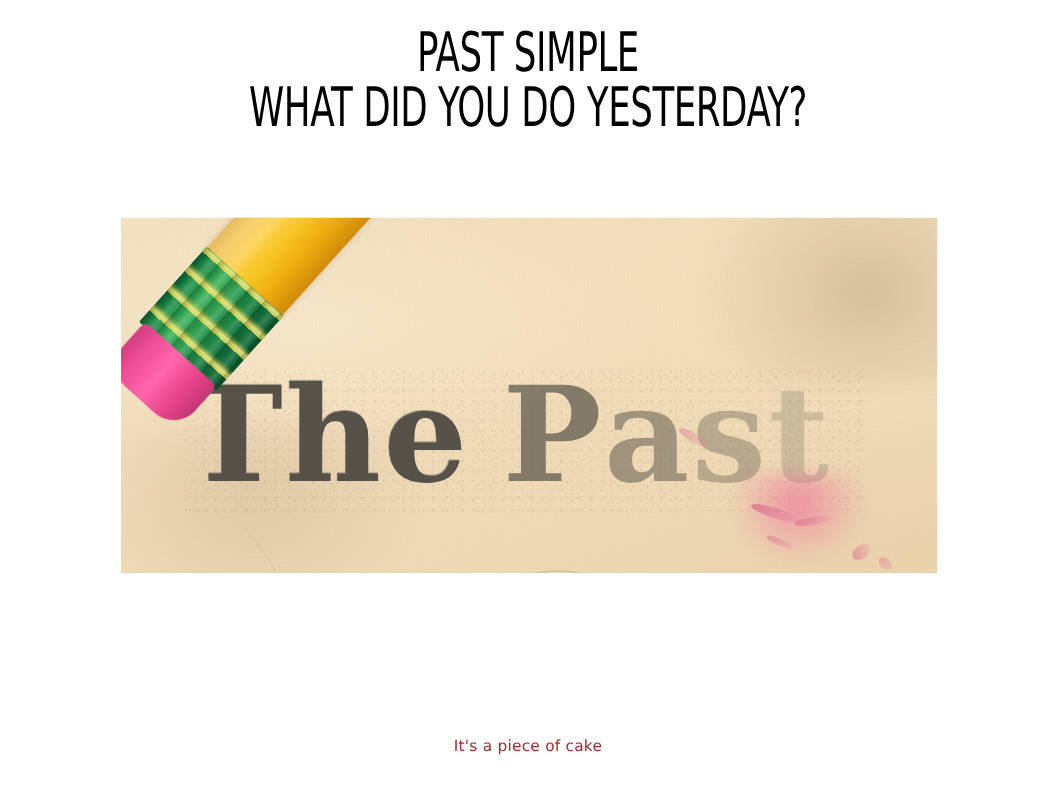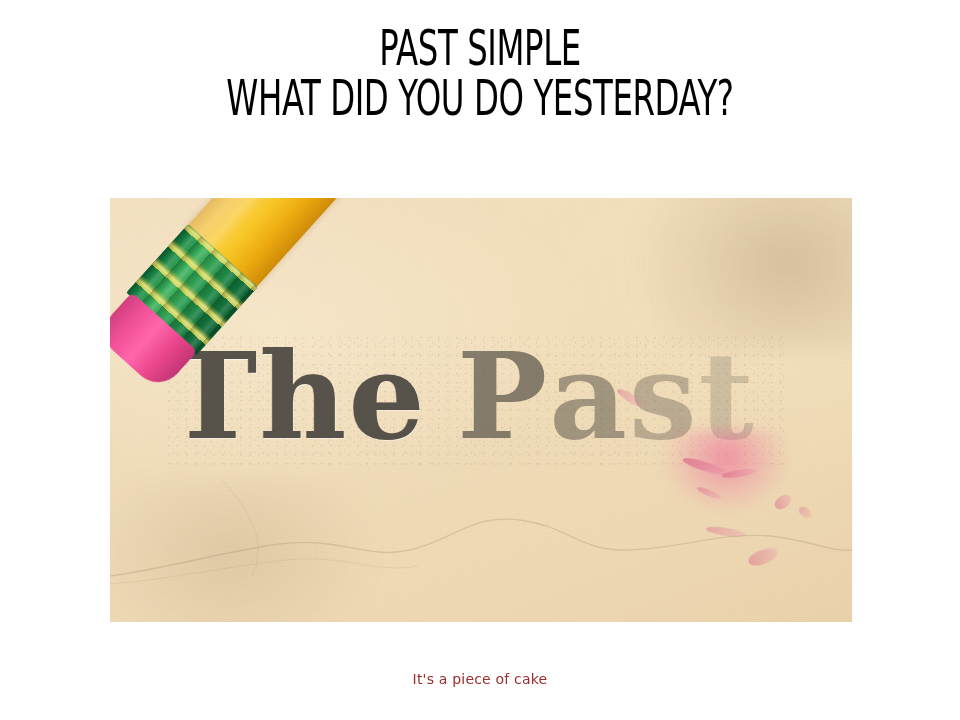--- a/index.html
+++ b/index.html
@@ -50,21 +50,21 @@
     font-size: 45px;
     transform: scaleX(0.80) scaleY(1.10);
   }
 
   
   .photo {
     position: absolute;
     left: 110px;
     top: 198px;
     width: 742px;
-    height: 424px;
+    height: 323px;
     overflow: hidden;
     background: #f0dcbb;
   }
   
   .paper-base {
     position: absolute;
     inset: 0;
     background:
       radial-gradient(ellipse 70% 60% at 22% 30%, #f6e7c9 0%, rgba(246,231,201,0) 62%),
       radial-gradient(ellipse 85% 70% at 88% 18%, #f3e0bd 0%, rgba(243,224,189,0) 70%),

